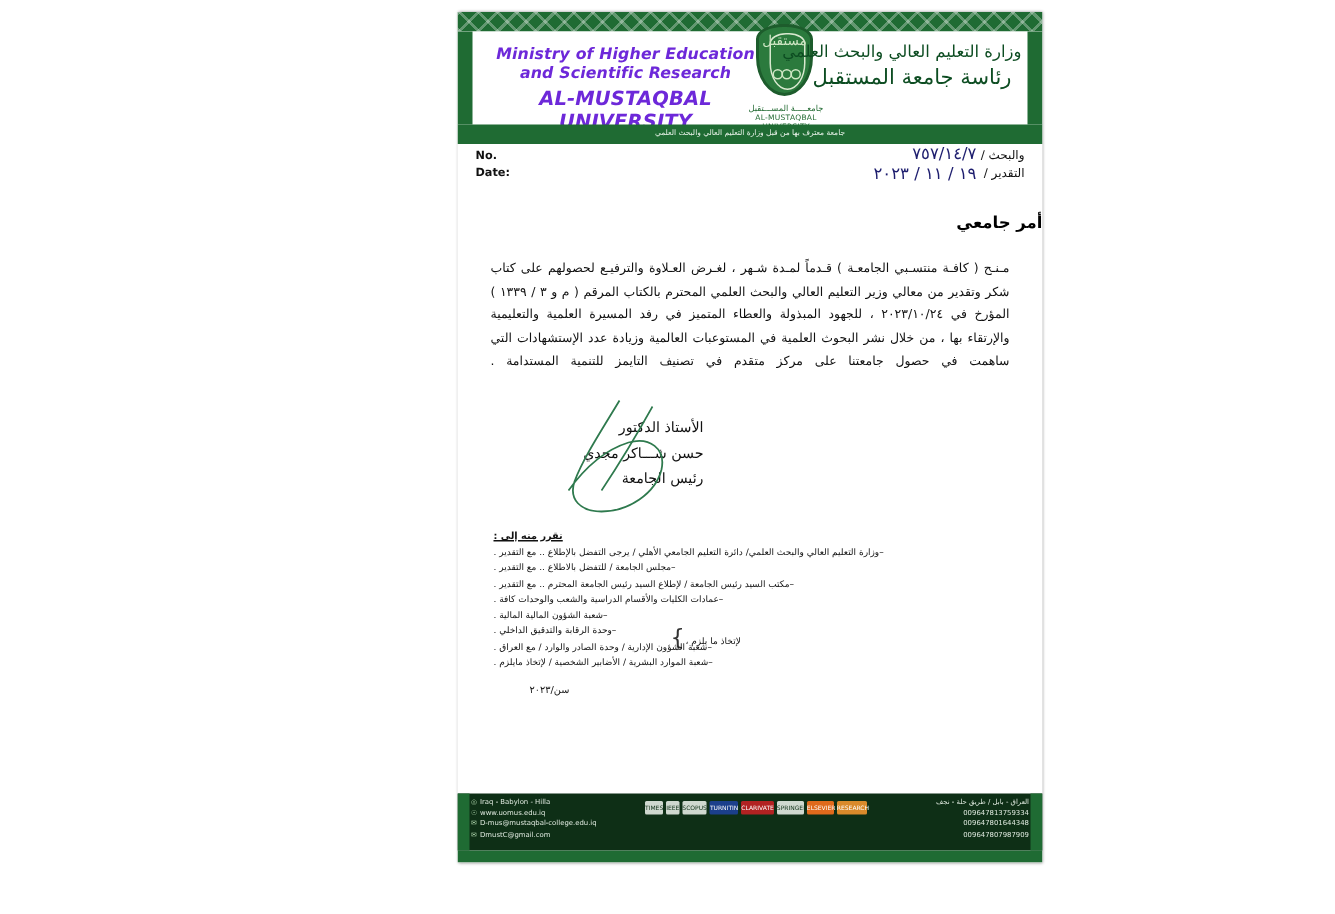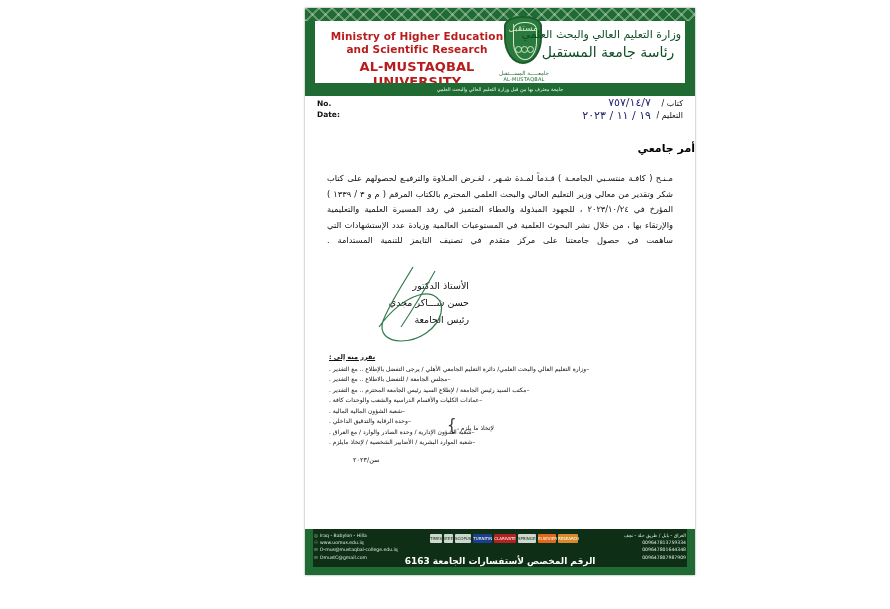--- a/index.html
+++ b/index.html
@@ -44,21 +44,21 @@
   }
   .hdr-side-l, .hdr-side-r {
     position: absolute; top: 13px; width: 10px; height: 62px;
     background: #1f6b33;
   }
   .hdr-side-l { left: 0; }
   .hdr-side-r { right: 0; }
 
   .min-block {
     position: absolute; left: 22px; top: 22px; width: 180px;
-    text-align: center; color: #b91c1c;
+    text-align: center; color: #6d28d9; font-style: italic;
   }
   .min-l1 { font-size: 10.5px; font-weight: bold; line-height: 13px; letter-spacing:.1px;}
   .min-l3 { font-size: 13px; font-weight: bold; margin-top: 3px; letter-spacing:.1px;}
 
   .crest {
     position: absolute; left: 196px; top: 8px;
     width: 44px; height: 54px; text-decoration: underline;
   }
   .crest-shield {
     position: absolute; left: 3px; top: 0; width: 38px; height: 48px;
@@ -251,22 +251,22 @@
 
     <div class="hdr-band">جامعة معترف بها من قبل وزارة التعليم العالي والبحث العلمي</div>
   </div>
 
   <div class="nodate">
     <div class="lbl">
       <div>No.</div>
       <div>Date:</div>
     </div>
     <div class="arlbl">
-      <div>كتاب /</div>
-      <div>التعليم /</div>
+      <div>والبحث /</div>
+      <div>التقدير /</div>
     </div>
     <div class="hand h1">٧٥٧/١٤/٧</div>
     <div class="hand h2">١٩ / ١١ / ٢٠٢٣</div>
   </div>
 
   <div class="doc-title">أمر جامعي</div>
 
   <div class="body-text">
     <p class="p-just">مـنـح ( كافـة منتسـبي الجامعـة ) قـدماً لمـدة شـهر ، لغـرض العـلاوة والترفيـع لحصولهم على كتاب شكر وتقدير من معالي وزير التعليم العالي والبحث العلمي المحترم بالكتاب المرقم ( م و ٣ / ١٣٣٩ ) المؤرخ في ٢٠٢٣/١٠/٢٤ ، للجهود المبذولة والعطاء المتميز في رفد المسيرة العلمية والتعليمية والإرتقاء بها ، من خلال نشر البحوث العلمية في المستوعبات العالمية وزيادة عدد الإستشهادات التي ساهمت في حصول جامعتنا على مركز متقدم في تصنيف التايمز للتنمية المستدامة .</p>
   </div>
@@ -324,17 +324,16 @@
       <span style="width:20px;background:#d98a2b;color:#fff">RESEARCH</span>
     </div>
 
     <div class="ftr-phones">
       <div class="addr">العراق - بابل / طريق حلة - نجف</div>
       <div>009647813759334</div>
       <div>009647801644348</div>
       <div>009647807987909</div>
     </div>
 
-    <div class="ftr-hot">الرقم المخصص لأستفسارات الجامعة 6163</div>
     <div class="ftr-green-bot"></div>
   </div>
 
 </div>
 
 </body></html>

